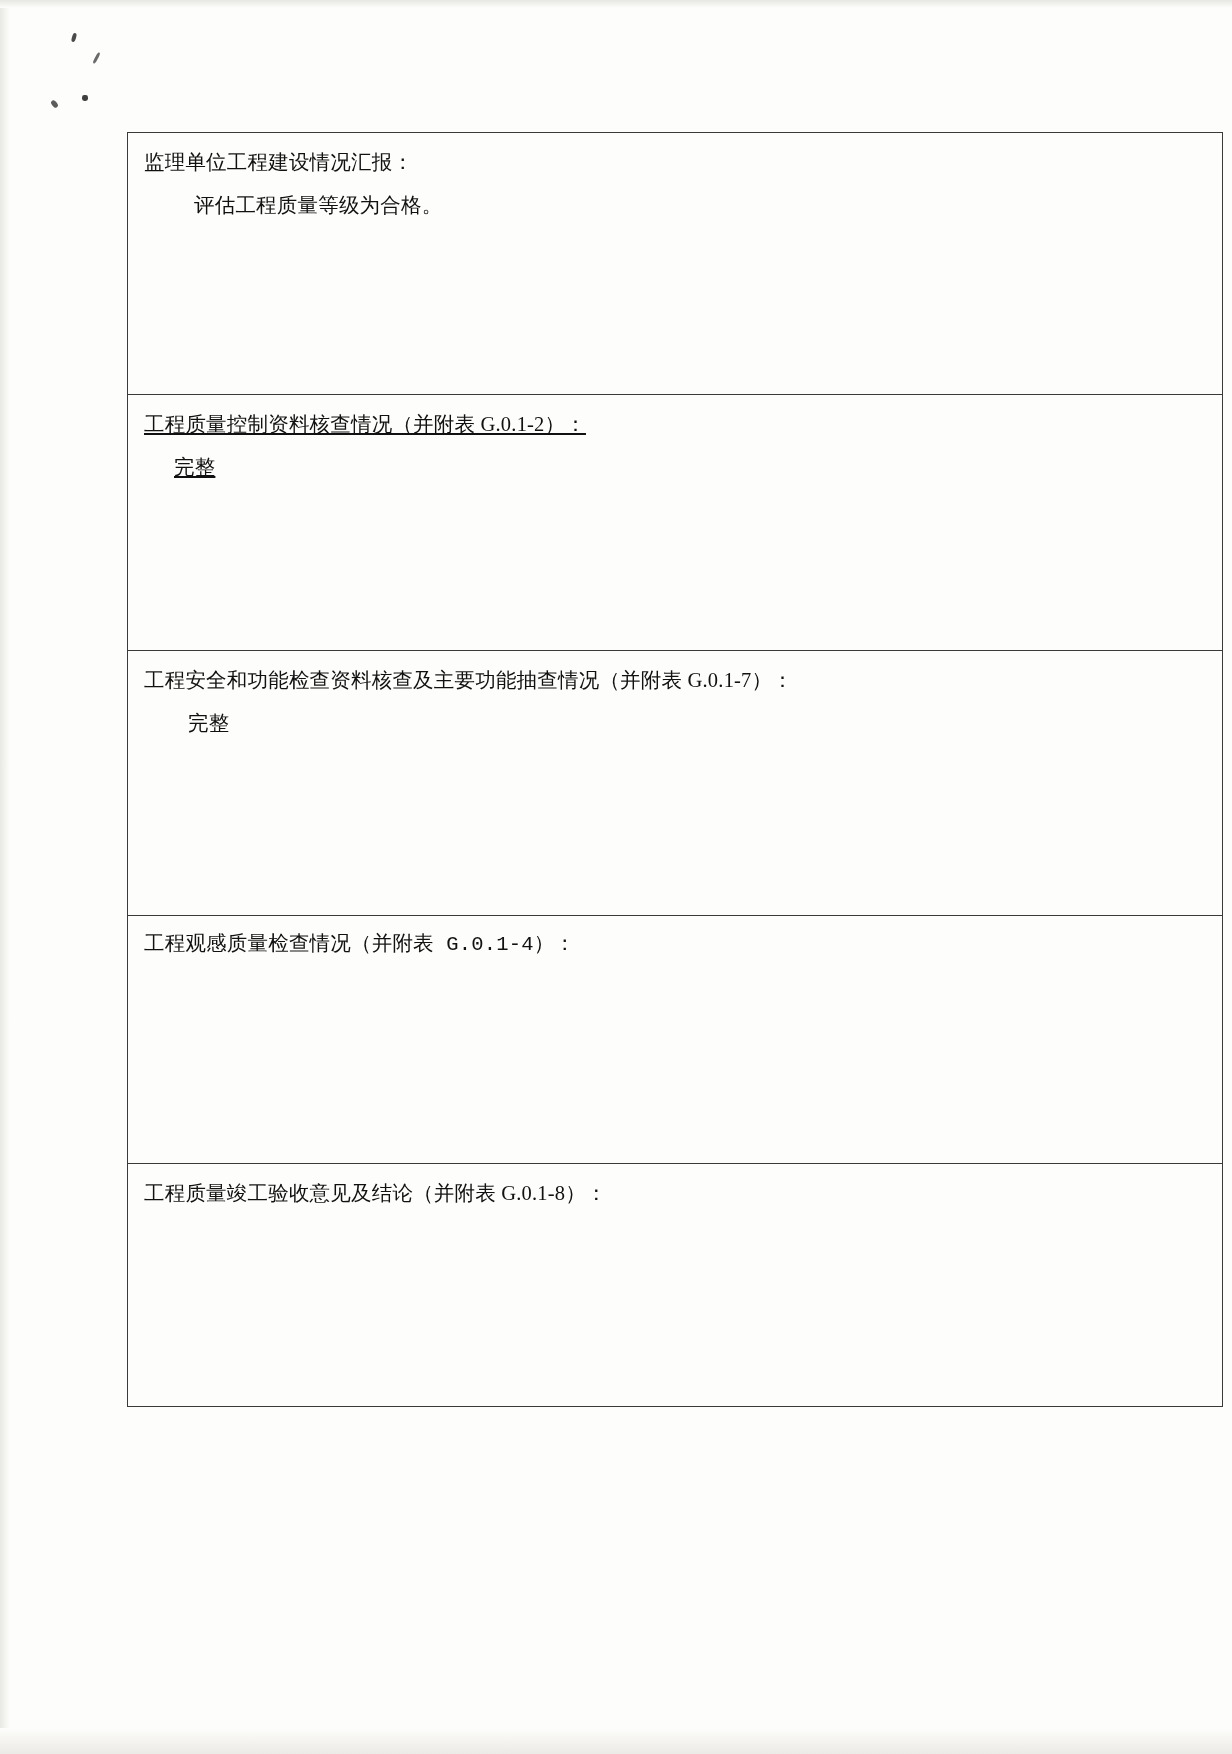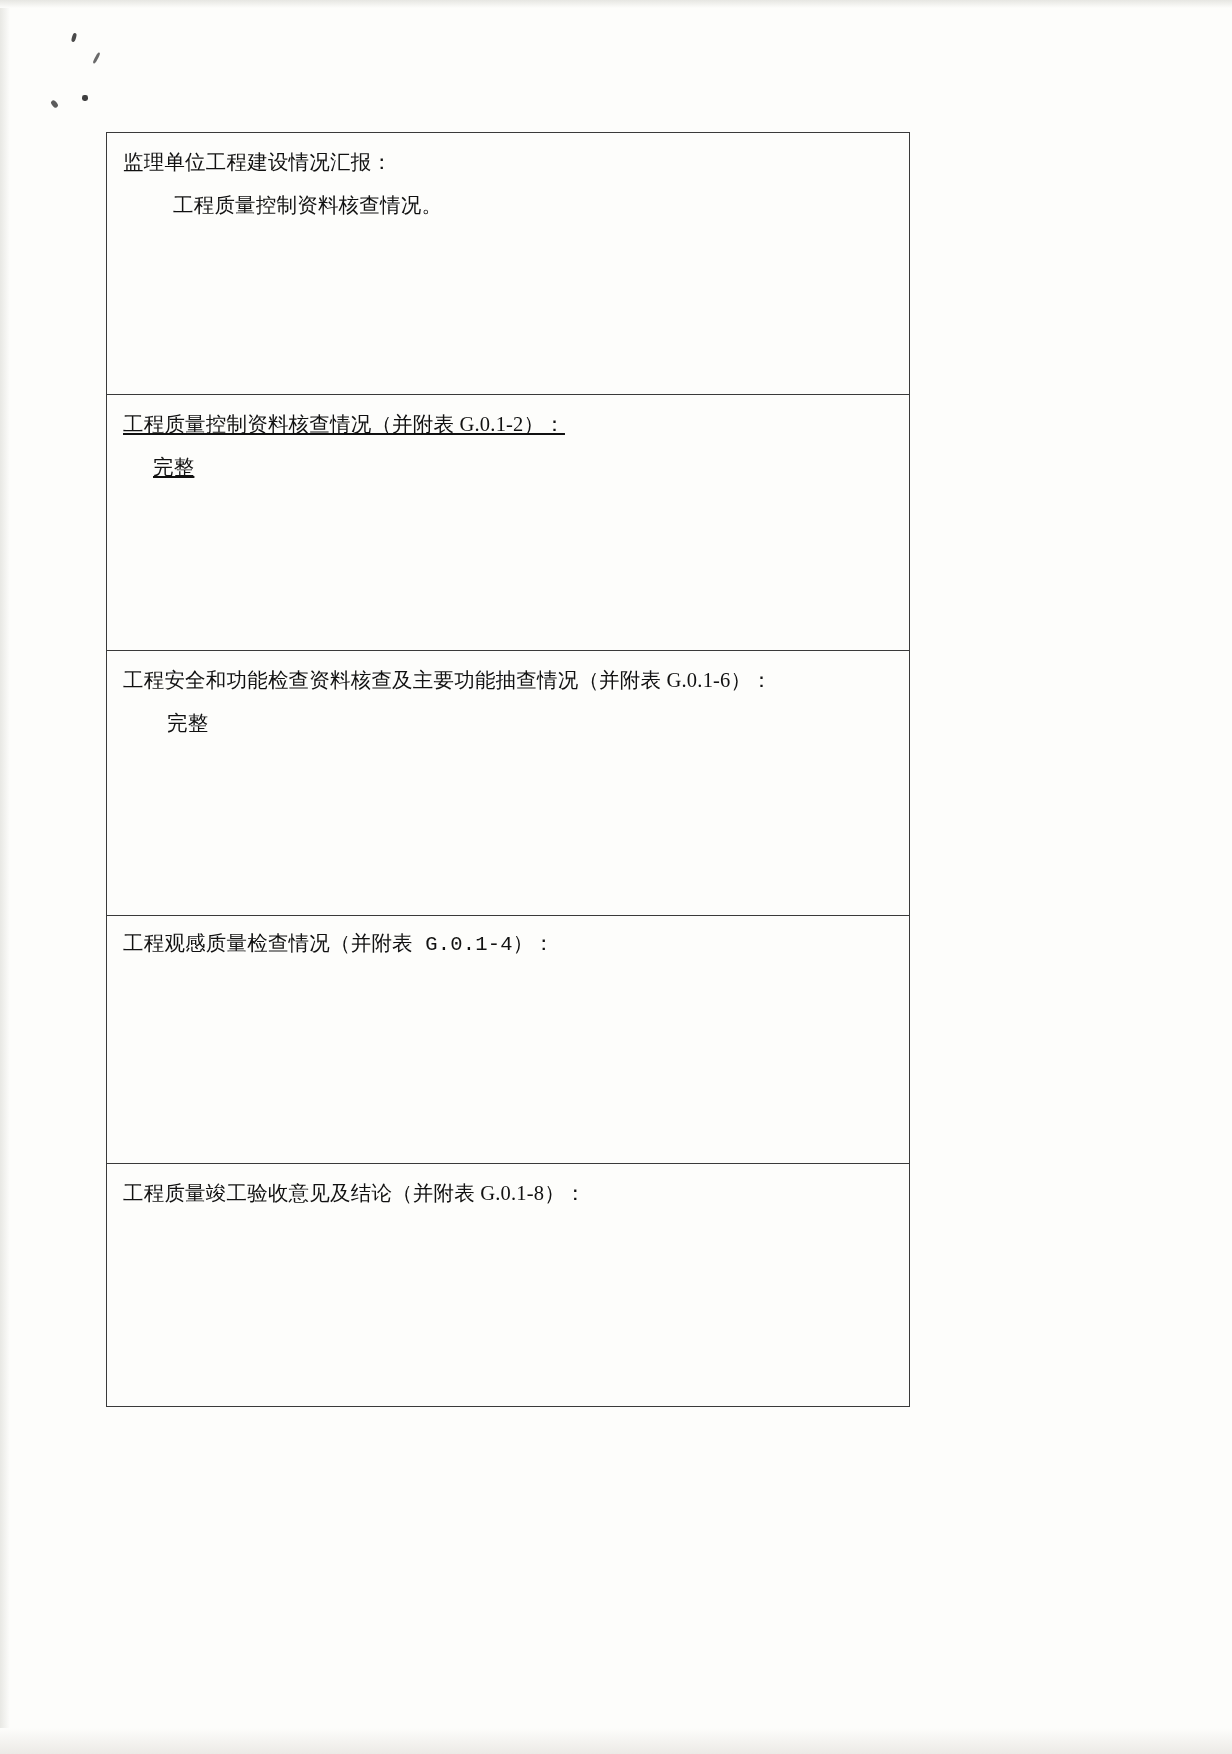--- a/index.html
+++ b/index.html
@@ -48,23 +48,23 @@
     border-radius: 40%;
   }
   .speck.s1 { left: 72px;  top: 33px;  width: 4px;  height: 9px;  transform: rotate(16deg); }
   .speck.s2 { left: 95px;  top: 52px;  width: 3px;  height: 12px; transform: rotate(28deg); background:#6a6a6a; }
   .speck.s3 { left: 52px;  top: 100px; width: 5px;  height: 8px;  transform: rotate(-38deg); background:#5c5c5c;}
   .speck.s4 { left: 82px;  top: 95px;  width: 6px;  height: 6px;  background:#3f3f3f; }
 
   
   .form-table {
     position: absolute;
-    left: 106px;
+    left: 127px;
     top: 132px;
-    width: 804px;
+    width: 1096px;
     border: 1.3px solid #3a3a3a;
     box-sizing: border-box;
     background: transparent;
   }
   .section {
     border-bottom: 1.3px solid #3a3a3a;
     box-sizing: border-box;
     padding: 14px 0 0 0;
     position: relative;
   }
@@ -104,30 +104,30 @@
 
   <div class="speck s1"></div>
   <div class="speck s2"></div>
   <div class="speck s3"></div>
   <div class="speck s4"></div>
 
   <div class="form-table">
 
     <div class="section sec-1">
       <div class="sec-title">监理单位工程建设情况汇报：</div>
-      <div class="sec-value indent-wide">工程质量控制资料核查情况。</div>
+      <div class="sec-value indent-wide">评估工程质量等级为合格。</div>
     </div>
 
     <div class="section sec-2">
       <div class="sec-title">工程质量控制资料核查情况（并附表 G.0.1-2）：</div>
       <div class="sec-value indent-mid">完整</div>
     </div>
 
     <div class="section sec-3">
-      <div class="sec-title">工程安全和功能检查资料核查及主要功能抽查情况（并附表 G.0.1-6）：</div>
+      <div class="sec-title">工程安全和功能检查资料核查及主要功能抽查情况（并附表 G.0.1-7）：</div>
       <div class="sec-value">完整</div>
     </div>
 
     <div class="section sec-4">
       <div class="sec-title">工程观感质量检查情况（并附表 G.0.1-4）：</div>
     </div>
 
     <div class="section sec-5">
       <div class="sec-title">工程质量竣工验收意见及结论（并附表 G.0.1-8）：</div>
     </div>

